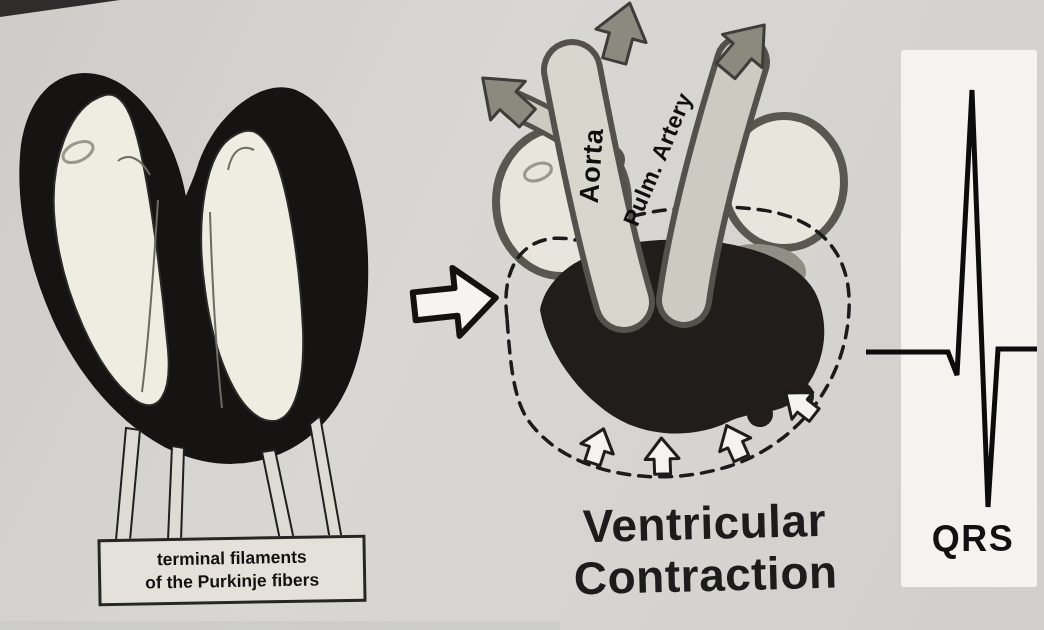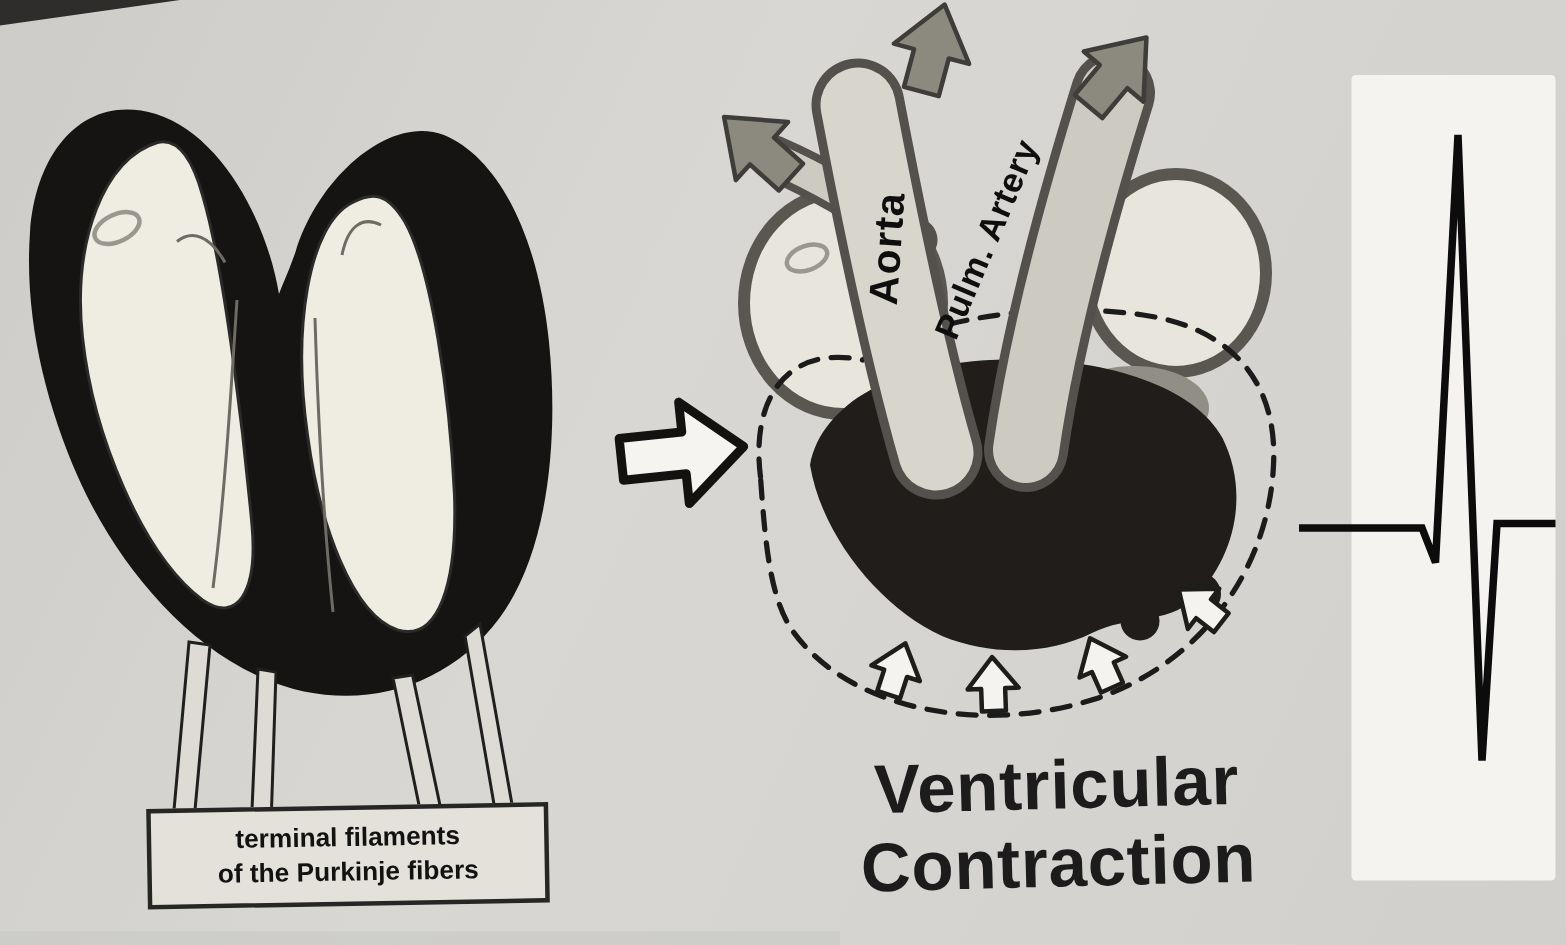--- a/index.html
+++ b/index.html
@@ -171,14 +171,15 @@
 
   <div class="overlay vessel-label aorta-label">Aorta</div>
 
   <div class="overlay vessel-label pulm-label">Pulm. Artery</div>
 
   <div class="overlay title-block">
     <div>Ventricular</div>
     <div>Contraction</div>
   </div>
 
+  <div class="overlay qrs-label">QRS</div>
 
 </div>
 
 </body></html>

